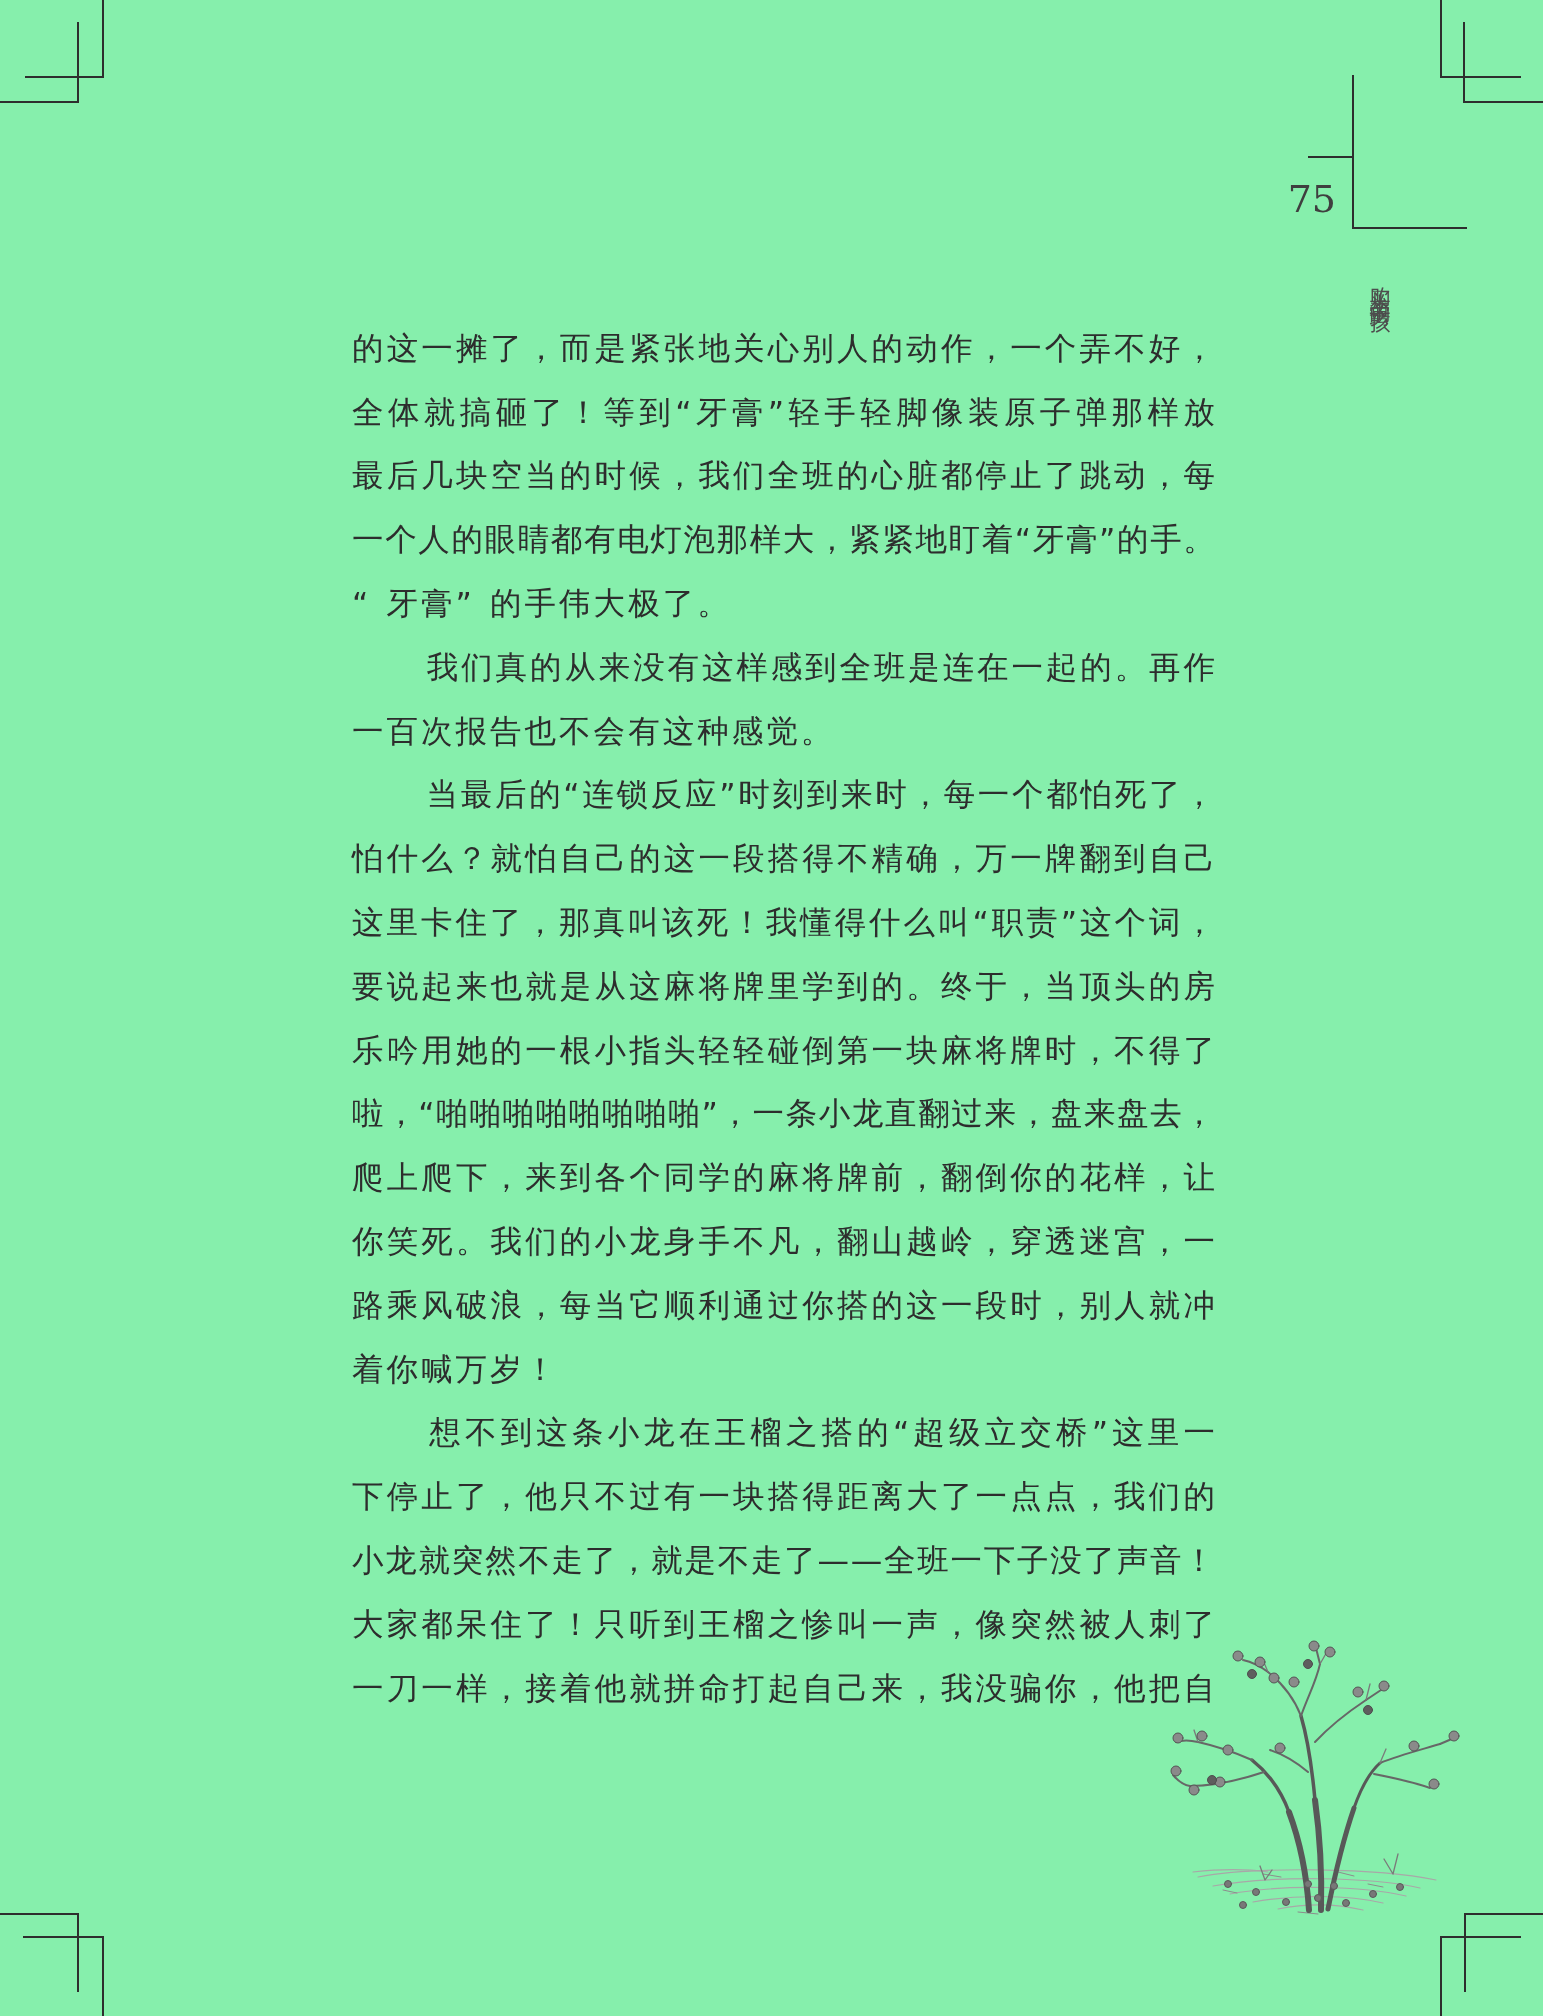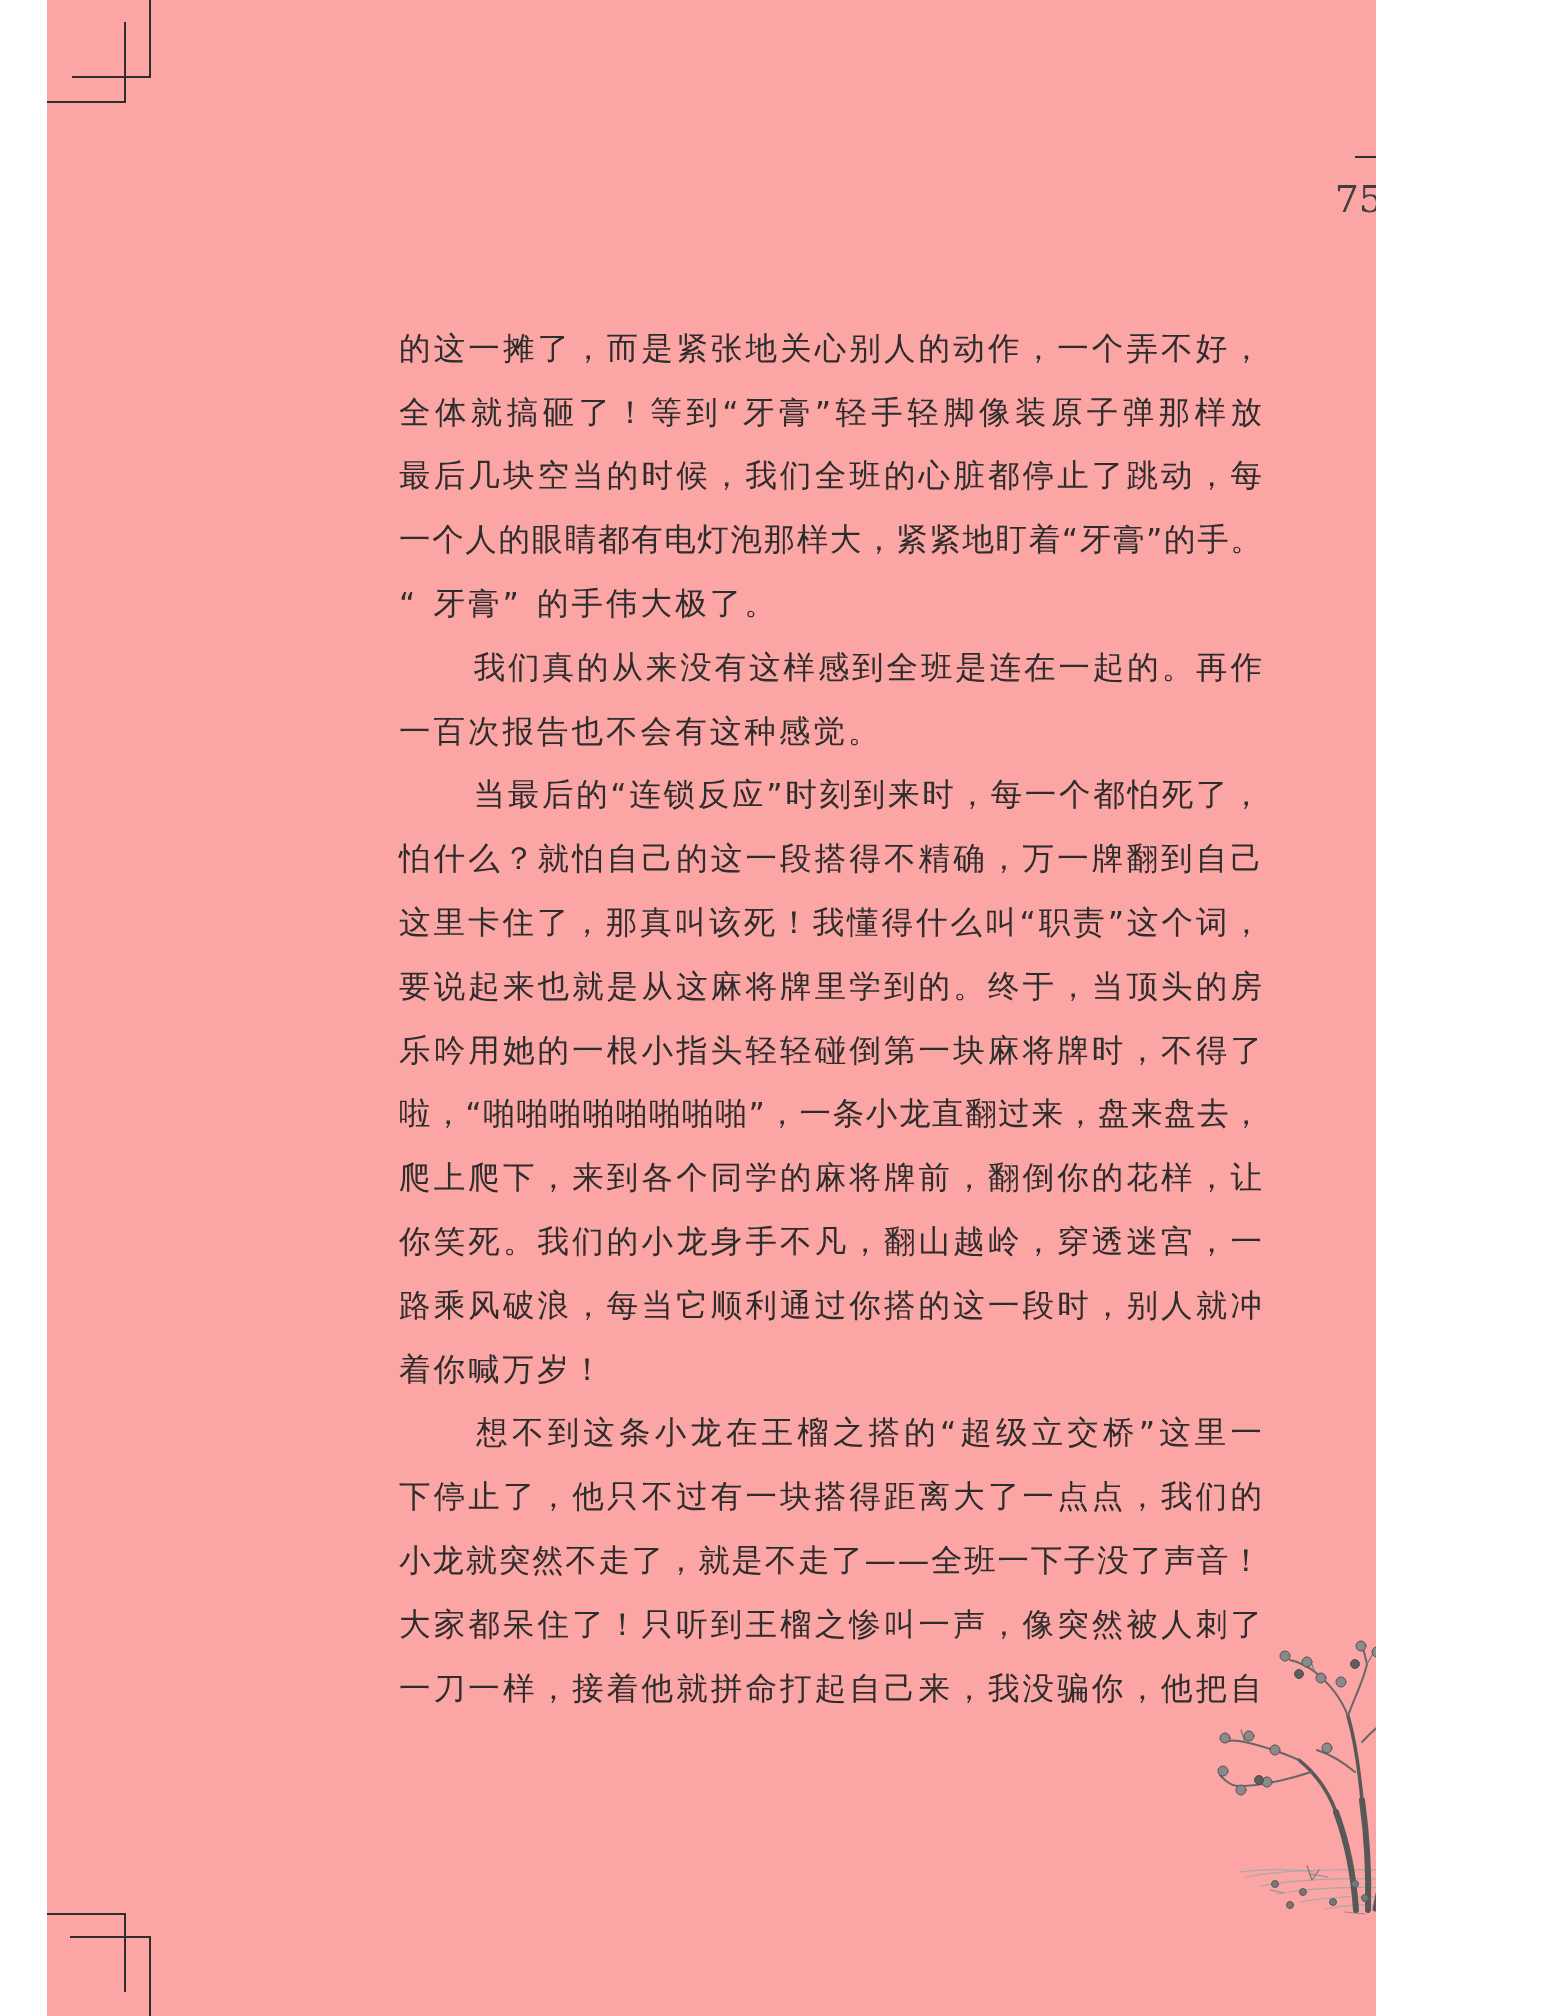--- a/index.html
+++ b/index.html
@@ -1,23 +1,22 @@
 <!DOCTYPE html>
 <html><head>
 <meta charset="utf-8">
 <style>
   html, body { margin: 0; padding: 0; background: #ffffff; }
   .page {
     position: relative;
-    width: 1329px;
+    width: 1543px;
     height: 2016px;
-    background: #fca5a5;
+    background: #86efac;
     overflow: hidden;
     font-family: "DejaVu Sans", sans-serif;
-    margin-left: 47px;
   }
   
   .mk { position: absolute; background: #2e2e2e; }
 
   
   .pagenum {
     position: absolute;
     left: 1262px; top: 180px; width: 74px;
     text-align: right;
     font-family: "DejaVu Serif", serif;

